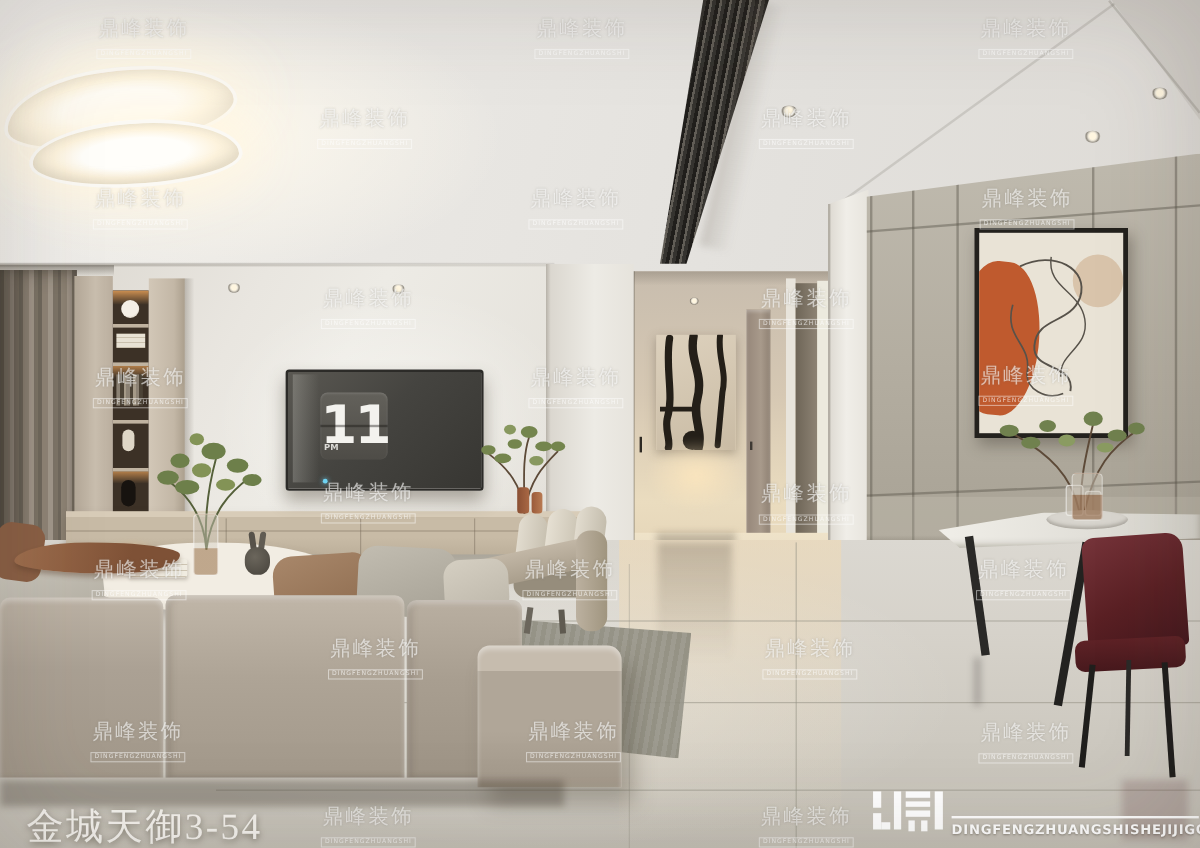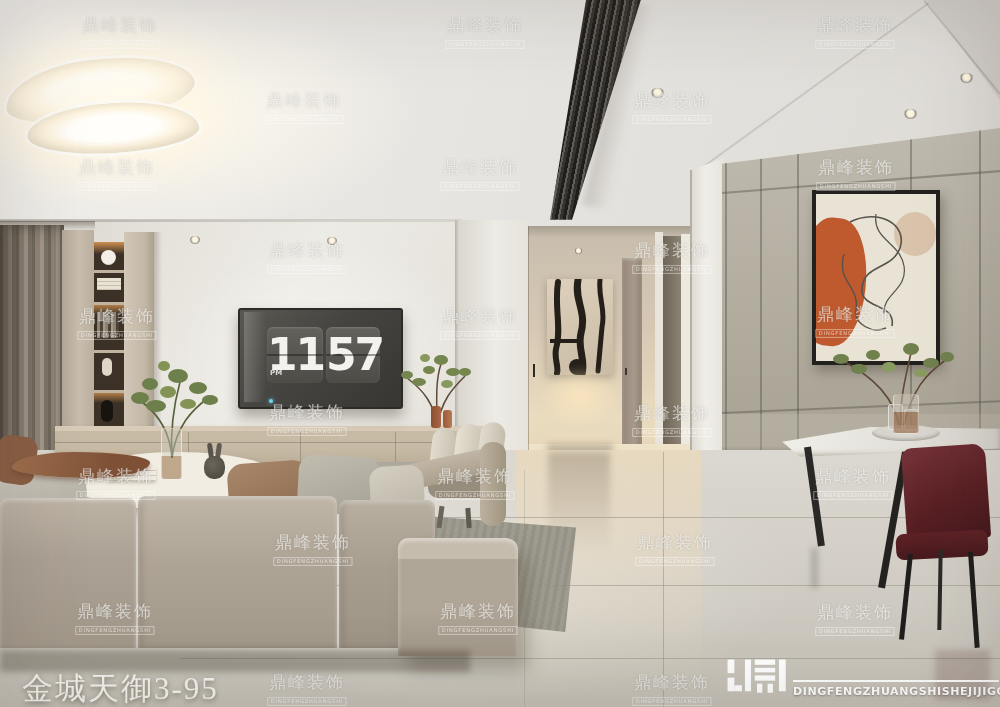--- a/index.html
+++ b/index.html
@@ -178,26 +178,20 @@
   <div class="abs" style="left:238px;top:308px;width:161px;height:97px;border-radius:3px;
               background:linear-gradient(135deg,#5a5852 0%,#454440 45%,#373632 100%);
               border:2px solid #2c2b28;box-shadow:0 8px 14px rgba(90,82,68,0.45);">
     <div class="abs" style="left:4px;top:2px;width:22px;height:90px;background:linear-gradient(90deg,rgba(235,235,228,0.22),rgba(235,235,228,0));"></div>
     <div class="abs" style="left:27px;top:17px;width:56px;height:56px;border-radius:6px;
                 background:linear-gradient(180deg,#63615b,#4e4c47);box-shadow:inset 0 1px 2px rgba(255,255,255,0.15);
                 text-align:center;">
       <span style="font-size:44px;font-weight:bold;color:#f3f2ee;line-height:56px;letter-spacing:-2px;">11</span>
       <span style="position:absolute;left:3px;bottom:6px;font-size:7px;color:rgba(243,242,238,0.85);font-weight:bold;">PM</span>
       <div class="abs" style="left:0;top:27px;width:56px;height:2px;background:rgba(20,18,16,0.4);"></div>
-    </div>
-    <div class="abs" style="left:86px;top:17px;width:54px;height:56px;border-radius:6px;
-                background:linear-gradient(180deg,#63615b,#4e4c47);box-shadow:inset 0 1px 2px rgba(255,255,255,0.15);
-                text-align:center;">
-      <span style="font-size:44px;font-weight:bold;color:#f3f2ee;line-height:56px;letter-spacing:-2px;">57</span>
-      <div class="abs" style="left:0;top:27px;width:54px;height:2px;background:rgba(20,18,16,0.4);"></div>
     </div>
     <div class="abs" style="left:29px;bottom:4px;width:4px;height:4px;border-radius:50%;background:#6fd3f2;box-shadow:0 0 4px #6fd3f2;"></div>
   </div>
 
   <svg class="abs" style="left:395px;top:342px;" width="85" height="88" viewBox="0 0 85 88">
     <path d="M42,86 C40,62 28,48 12,36 M42,86 C46,58 58,46 70,34 M42,86 C42,60 40,40 46,22" stroke="#5d4a38" stroke-width="1.5" fill="none"></path>
     <g fill="#74854d">
       <ellipse cx="12" cy="33" rx="6" ry="4"></ellipse>
         <ellipse cx="24" cy="40" rx="7" ry="4"></ellipse>
         <ellipse cx="34" cy="28" rx="6" ry="4"></ellipse>
@@ -338,21 +332,21 @@
       <div class="wm" style="left: 675px; top: 550px;"><div class="cn">鼎峰装饰</div><div class="en">DINGFENGZHUANGSHI</div></div>
       <div class="wm" style="left: 115px; top: 619px;"><div class="cn">鼎峰装饰</div><div class="en">DINGFENGZHUANGSHI</div></div>
       <div class="wm" style="left: 478px; top: 619px;"><div class="cn">鼎峰装饰</div><div class="en">DINGFENGZHUANGSHI</div></div>
       <div class="wm" style="left: 855px; top: 620px;"><div class="cn">鼎峰装饰</div><div class="en">DINGFENGZHUANGSHI</div></div>
       <div class="wm" style="left: 307px; top: 690px;"><div class="cn">鼎峰装饰</div><div class="en">DINGFENGZHUANGSHI</div></div>
       <div class="wm" style="left: 672px; top: 690px;"><div class="cn">鼎峰装饰</div><div class="en">DINGFENGZHUANGSHI</div></div>
     </div>
 
   <div class="abs" style="left:22px;top:668px;font-family:'Liberation Serif','DejaVu Serif',serif;font-size:31px;
               color:#f5f3ee;letter-spacing:2px;text-shadow:0 2px 5px rgba(80,73,60,0.65);white-space:nowrap;">
-    <span>金城天御3-95</span>
+    <span>金城天御3-54</span>
   </div>
 
   <div class="abs" style="left:718px;top:644px;width:282px;height:60px;color:#ffffff;">
     <svg class="abs" style="left:2px;top:4px;" width="68" height="54" viewBox="0 0 90 67">
       <g fill="#ffffff">
         <rect x="10" y="13" width="9" height="18"></rect>
         <rect x="10" y="37" width="9" height="18"></rect>
         <rect x="19" y="47" width="10" height="8"></rect>
         <rect x="33" y="13" width="8" height="42"></rect>
         <rect x="46" y="13" width="27" height="7"></rect>

